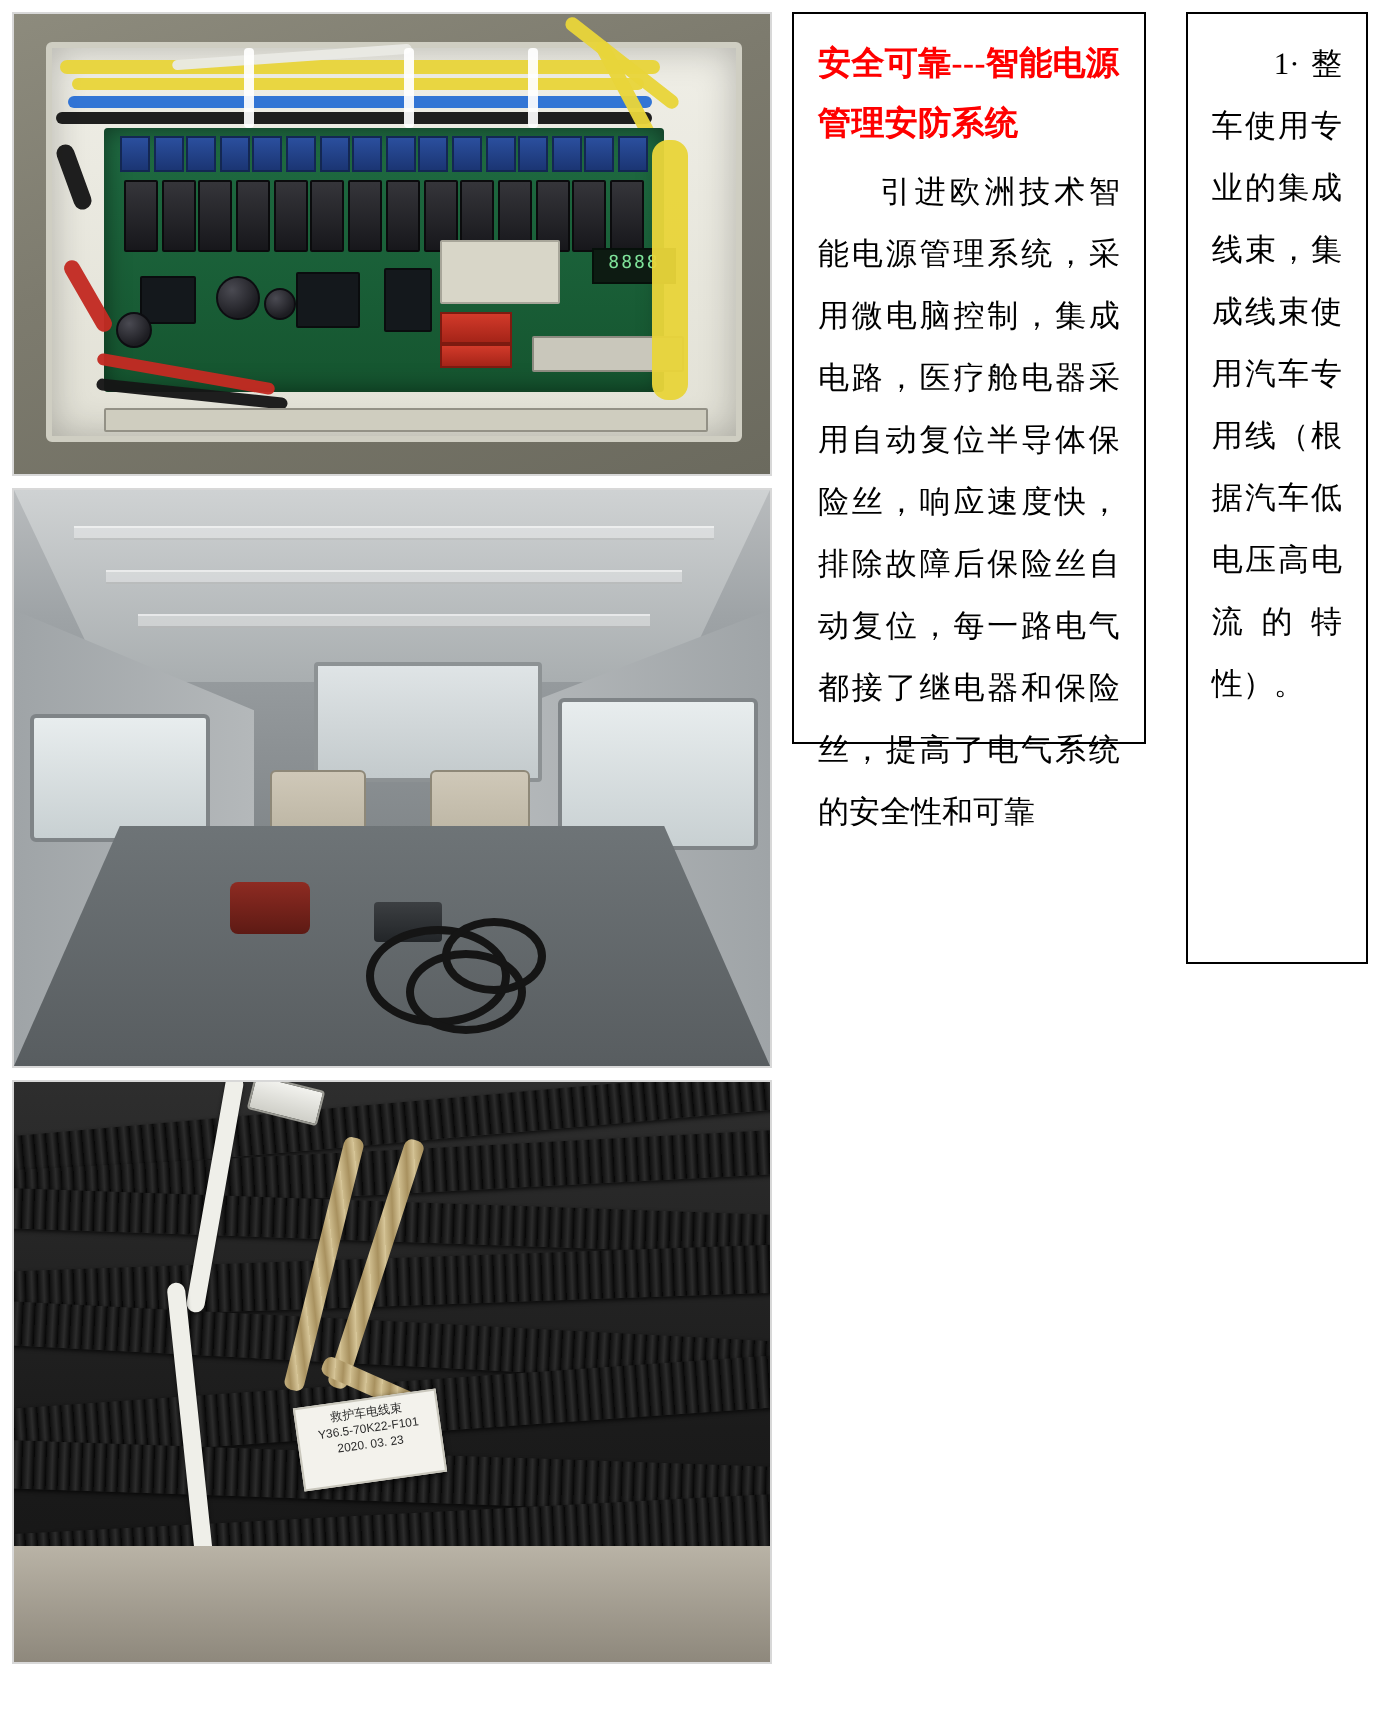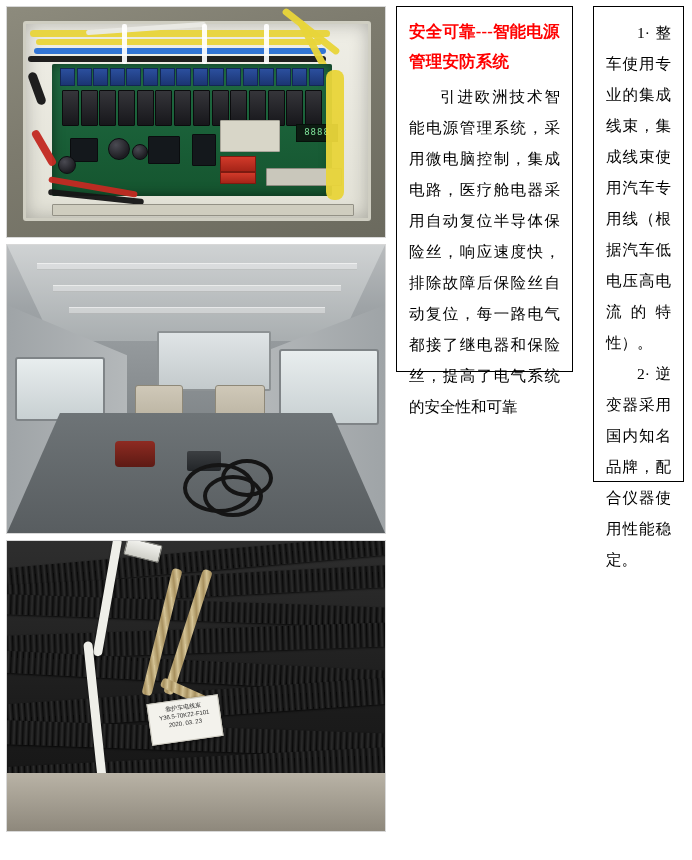--- a/index.html
+++ b/index.html
@@ -422,16 +422,15 @@
 
   <div class="text-col">
 
     <div class="tbox tbox-1">
       <div class="heading">安全可靠---智能电源管理安防系统</div>
       <p class="para indent">引进欧洲技术智能电源管理系统，采用微电脑控制，集成电路，医疗舱电器采用自动复位半导体保险丝，响应速度快，排除故障后保险丝自动复位，每一路电气都接了继电器和保险丝，提高了电气系统的安全性和可靠</p>
     </div>
 
     <div class="tbox tbox-2">
       <p class="para indent">1·整车使用专业的集成线束，集成线束使用汽车专用线（根据汽车低电压高电流的特性）。</p>
-      <p class="para indent">2·逆变器采用国内知名品牌，配合仪器使用性能稳定。</p>
     </div>
   </div>
 </div>
 
 </body></html>

